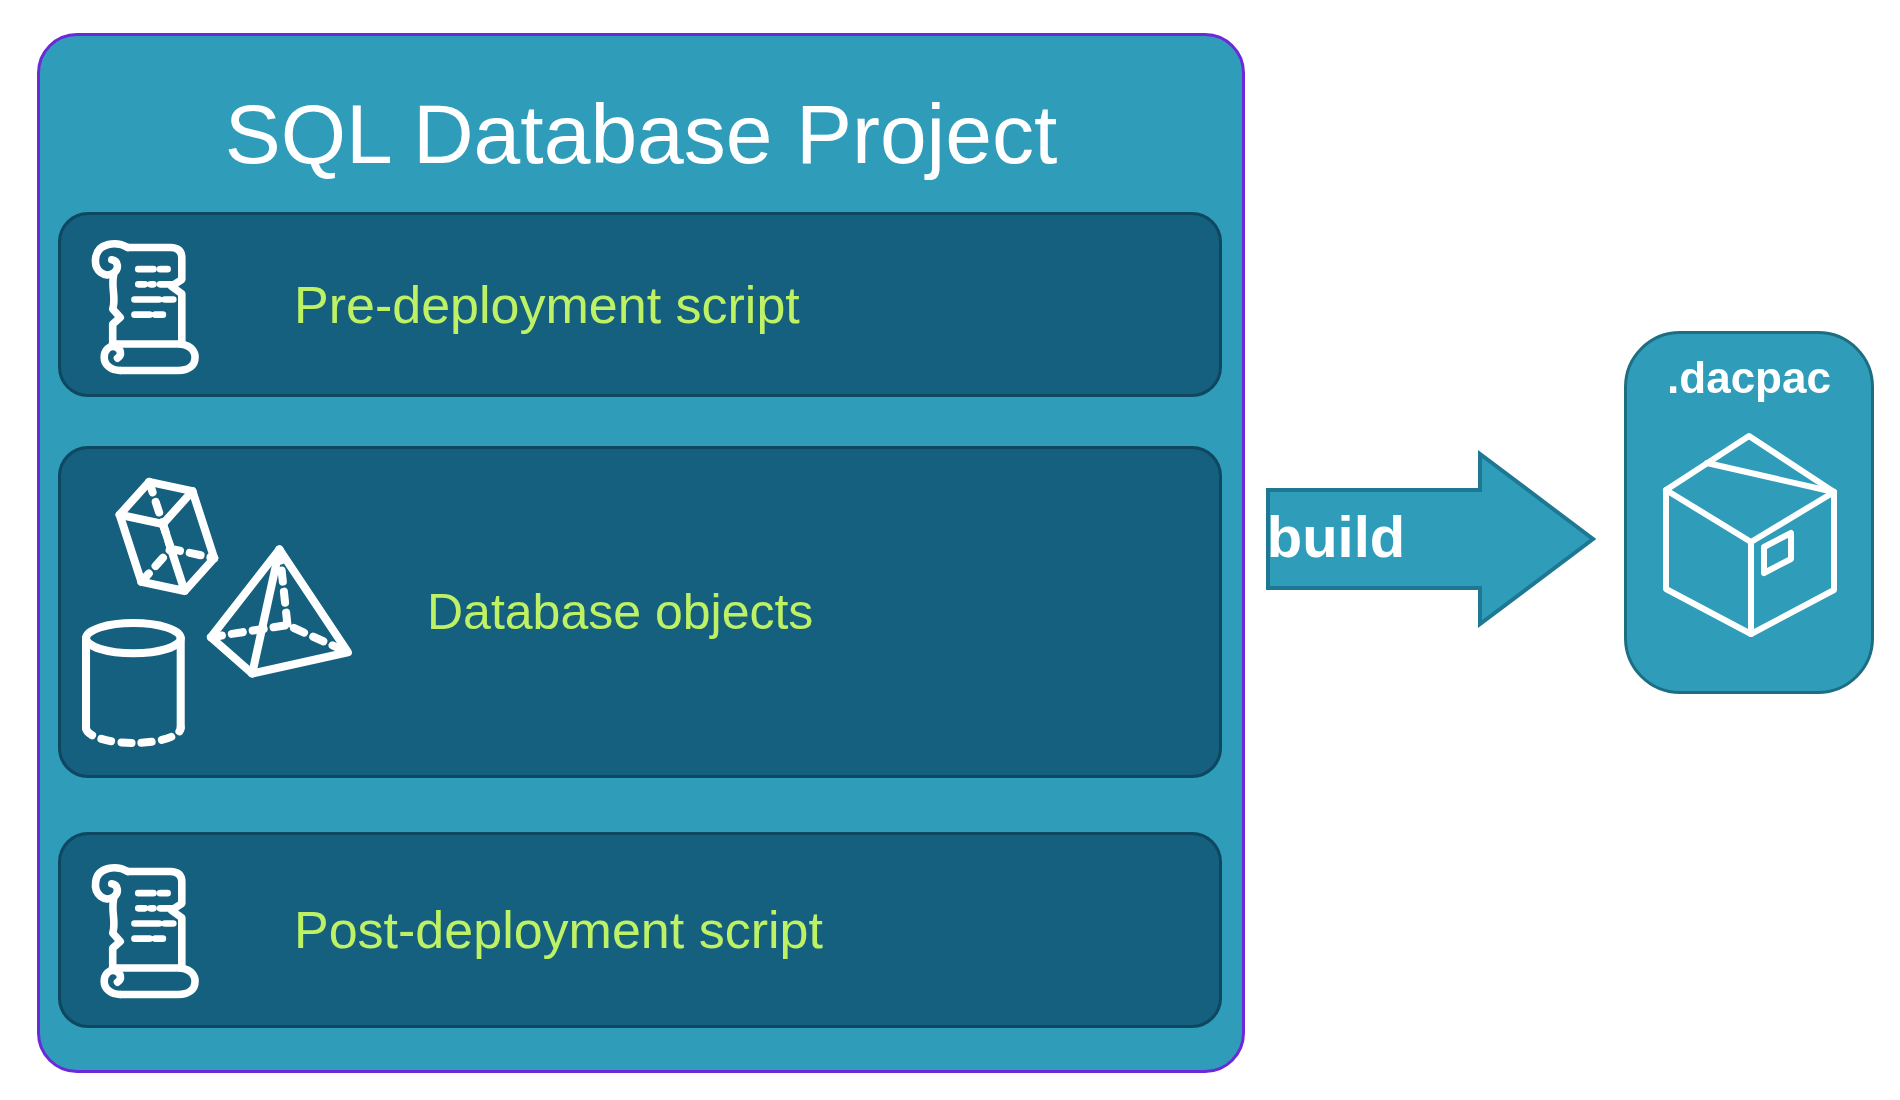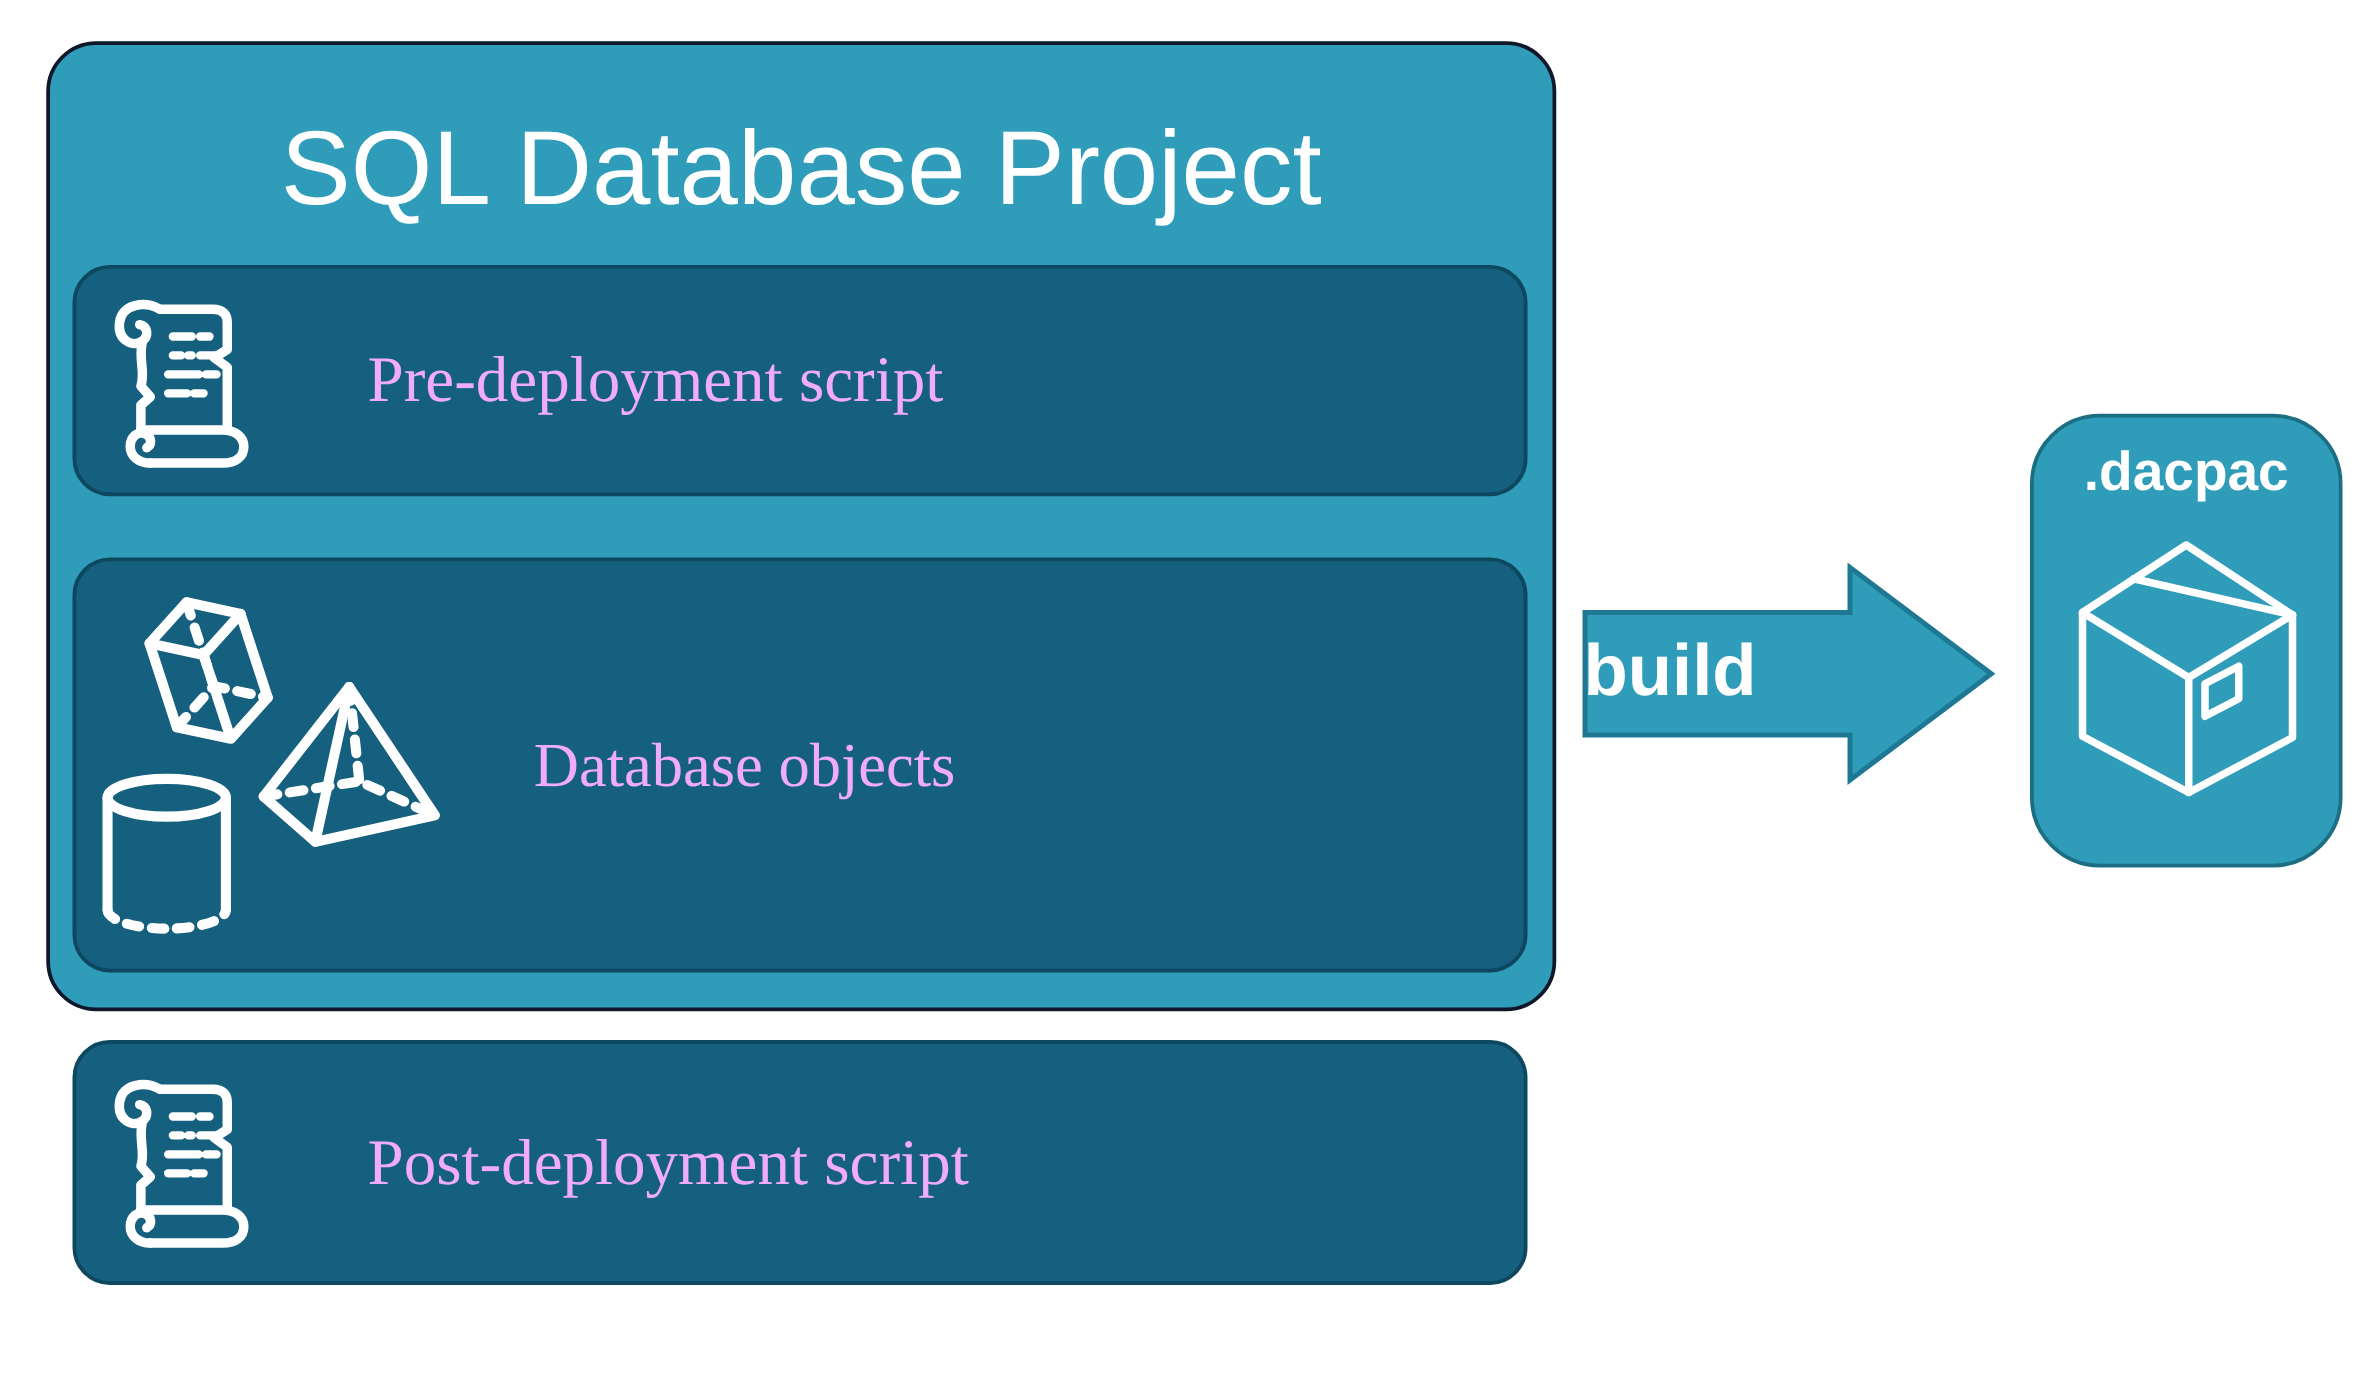--- a/index.html
+++ b/index.html
@@ -13,23 +13,23 @@
     width: 1900px;
     height: 1100px;
     background: #ffffff;
     overflow: hidden;
   }
 
   
   .project-box {
     position: absolute;
     left: 37px; top: 33px;
-    width: 1208px; height: 776px;
+    width: 1208px; height: 1040px;
     background: #2F9DB9;
-    border: 3px solid #0f172a;
+    border: 3px solid #6d28d9;
     border-radius: 40px;
     box-sizing: border-box;
   }
   .project-title {
     position: absolute;
     left: 0; right: 0; top: 56px;
     margin: 0;
     text-align: center;
     color: #ffffff;
     font-size: 84px;
@@ -57,25 +57,24 @@
 
   .scroll-wrap   { left: 23px; top: 22px;  width: 118px; height: 142px; }
   .row-post .scroll-wrap { top: 26px; }
   .shapes-wrap   { left: 20px; top: 20px;  width: 282px; height: 282px; }
 
   .row-label {
     position: absolute;
     top: 0; bottom: 0;
     display: flex;
     align-items: center;
-    color: #f0abfc;
+    color: #bef264;
     font-size: 52px;
     font-weight: 400;
     white-space: nowrap;
-    font-family: Liberation Serif, serif;
   }
   .row-pre  .row-label, .row-post .row-label { left: 233px; }
   .row-objects .row-label { left: 342px; margin-left: 24px; }
   .two-line { flex-direction: column; align-items: flex-start; justify-content: center; font-size: 50px; line-height: 63px; }
 
   
   .build-arrow {
     position: absolute;
     left: 1265px; top: 450px;
     width: 332px; height: 178px;

